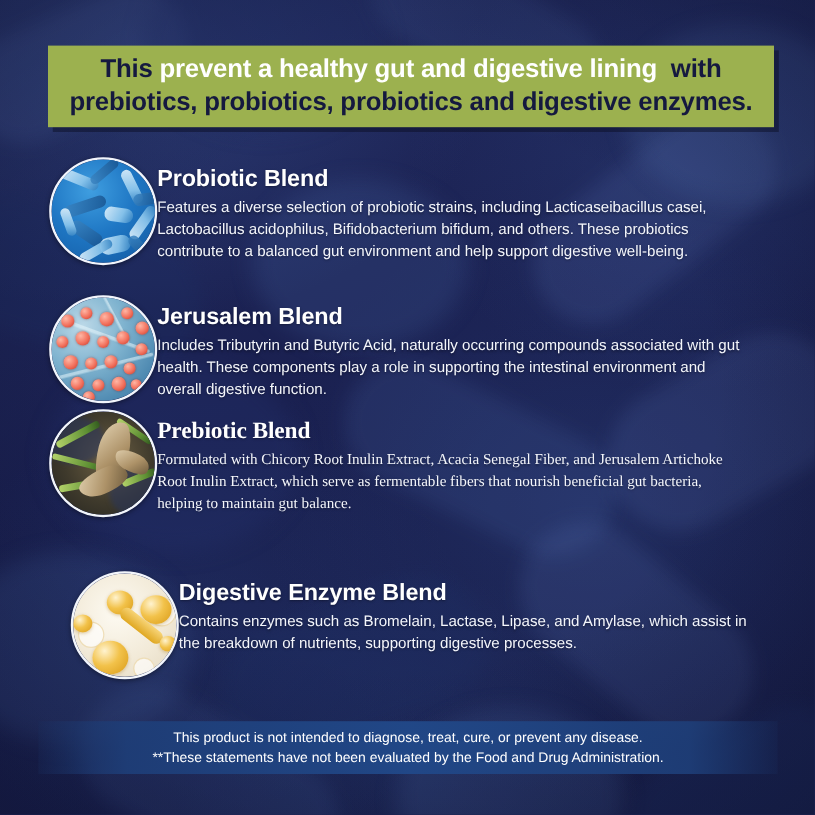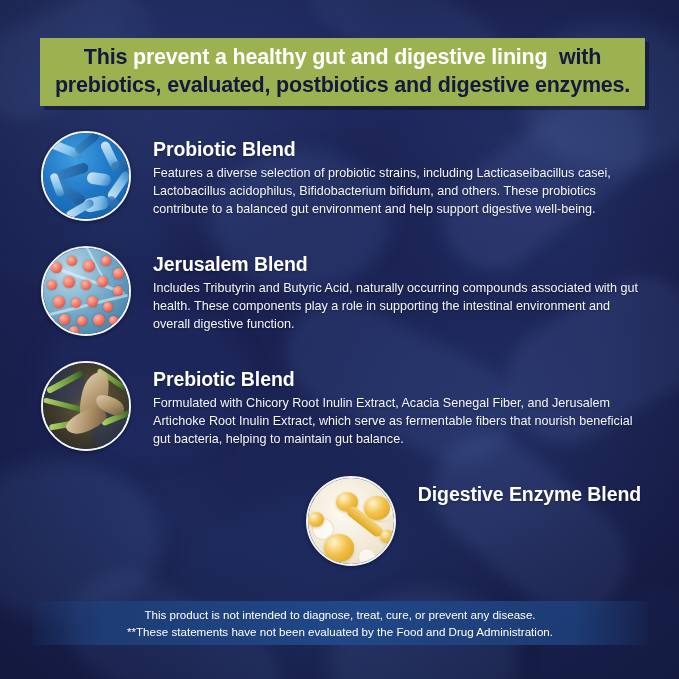--- a/index.html
+++ b/index.html
@@ -89,21 +89,21 @@
   
   .row {
     position: absolute;
     display: flex;
     align-items: flex-start;
     left: 41px;
     width: 600px;
   }
   .row-1 { top: 131px; }
   .row-2 { top: 246px; }
-  .row-3 { top: 361px; }
+  .row-3 { top: 341px; font-family: Liberation Serif, serif; }
   .row-4 { top: 476px; justify-content: flex-end; }
 
   .thumb {
     width: 90px;
     height: 90px;
     min-width: 90px;
     border-radius: 50%;
     border: 2px solid #f2f5fb;
     box-sizing: border-box;
     overflow: hidden;
@@ -184,21 +184,20 @@
     border-radius: 999px;
   }
   .t-enzyme .bubble {
     position: absolute;
     border-radius: 50%;
     background: rgba(255,255,255,0.65);
     border: 1px solid rgba(235,215,170,0.8);
   }
 
   .copy {
-    margin-left: 22px;
     padding-top: 8px;
   }
   .blend-title {
     font-size: 19.5px;
     font-weight: bold;
     color: #ffffff;
     letter-spacing: -0.1px;
     margin: 0 0 5px 0;
     line-height: 1.1;
     text-shadow: 0 1px 2px rgba(0,0,0,0.35);
@@ -265,21 +264,21 @@
     <div class="rod" style="left:60px;  top:600px; width:230px; height:110px; transform:rotate(30deg);"></div>
     <div class="blob pale" style="left:330px; top:590px; width:190px; height:150px;"></div>
     <div class="rod deep" style="left:520px; top:610px; width:200px; height:104px; transform:rotate(-28deg);"></div>
 
     <div class="vignette"></div>
   </div>
 
   <div class="header-band">
     <div class="header-text">
       <span>This</span><span>&nbsp;</span><span class="hl">prevent a healthy gut and digestive lining</span><span>&nbsp; </span><span>with</span><br>
-      <span>prebiotics, evaluated, postbiotics and digestive enzymes.</span>
+      <span>prebiotics, probiotics, probiotics and digestive enzymes.</span>
     </div>
   </div>
 
   <div class="row row-1">
     <div class="thumb">
       <div class="thumb-inner t-probiotic">
         <div class="germ" style="left:6px;  top:12px; width:34px; height:9px;  transform:rotate(22deg);"></div>
         <div class="germ dark" style="left:30px; top:6px;  width:28px; height:8px;  transform:rotate(-40deg);"></div>
         <div class="germ" style="left:52px; top:18px; width:30px; height:9px;  transform:rotate(64deg);"></div>
         <div class="germ dark" style="left:10px; top:34px; width:36px; height:10px; transform:rotate(-18deg);"></div>
@@ -362,20 +361,21 @@
         <div class="drop" style="left:28px; top:14px; width:22px; height:20px;"></div>
         <div class="drop" style="left:56px; top:18px; width:26px; height:24px;"></div>
         <div class="bridge" style="left:36px; top:38px; width:42px; height:11px; transform:rotate(38deg);"></div>
         <div class="drop" style="left:16px; top:56px; width:30px; height:28px;"></div>
         <div class="drop" style="left:0px;  top:34px; width:16px; height:15px;"></div>
         <div class="drop" style="left:72px; top:52px; width:14px; height:13px;"></div>
       </div>
     </div>
     <div class="copy">
       <h2 class="blend-title">Digestive Enzyme Blend</h2>
+      <p class="blend-desc">Contains enzymes such as Bromelain, Lactase, Lipase, and Amylase, which assist in the breakdown of nutrients, supporting digestive processes.</p>
     </div>
   </div>
 
   <div class="footer-band">
     <div class="footer-line">This product is not intended to diagnose, treat, cure, or prevent any disease.</div>
     <div class="footer-line">**These statements have not been evaluated by the Food and Drug Administration.</div>
   </div>
 
 </div>
 

